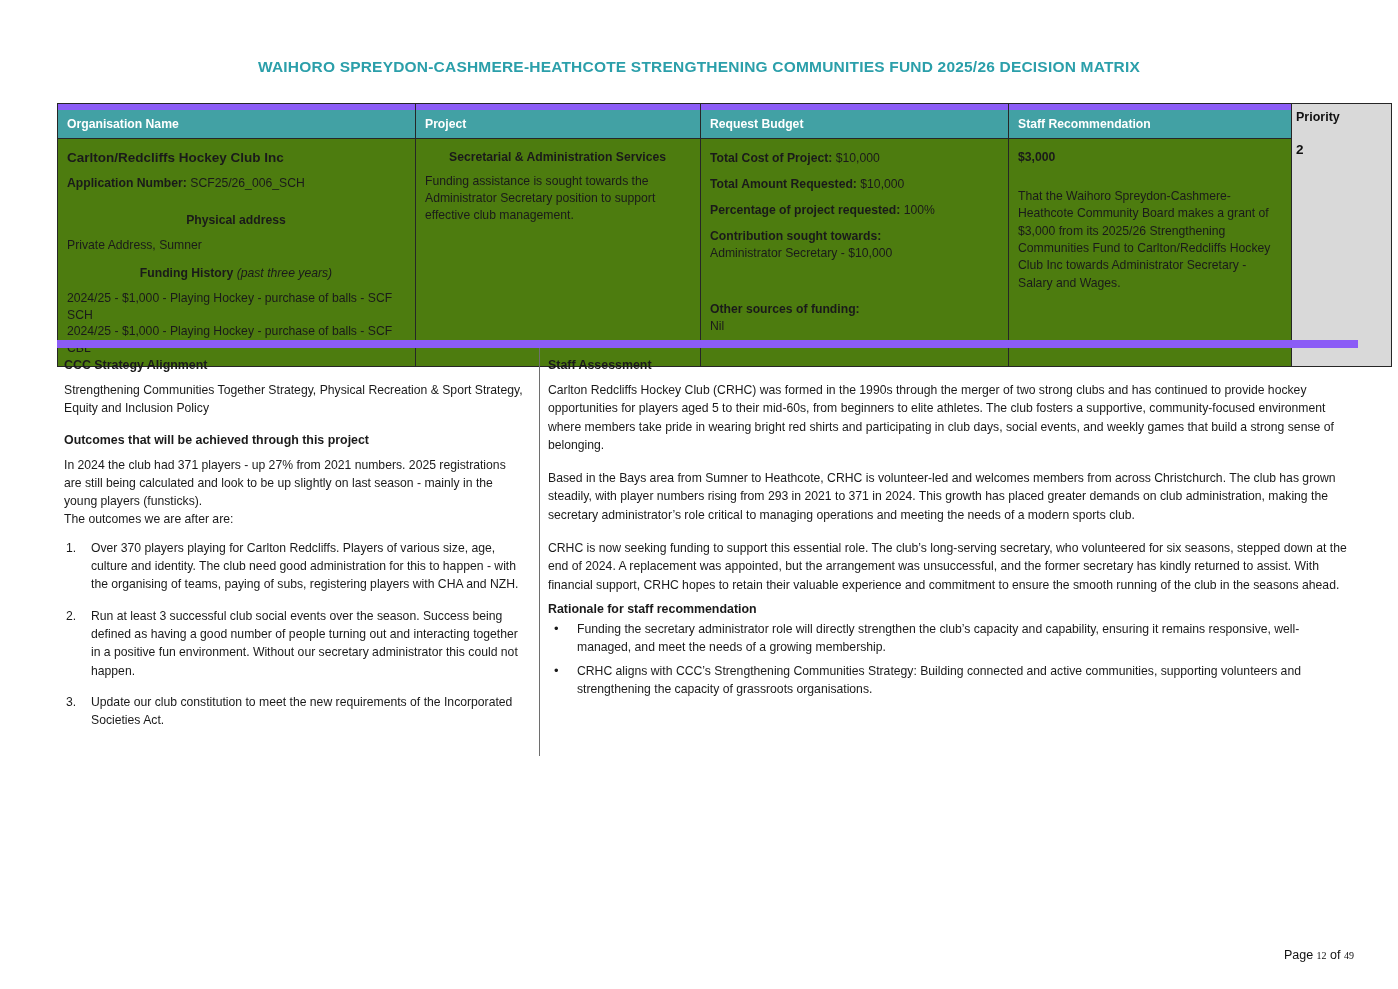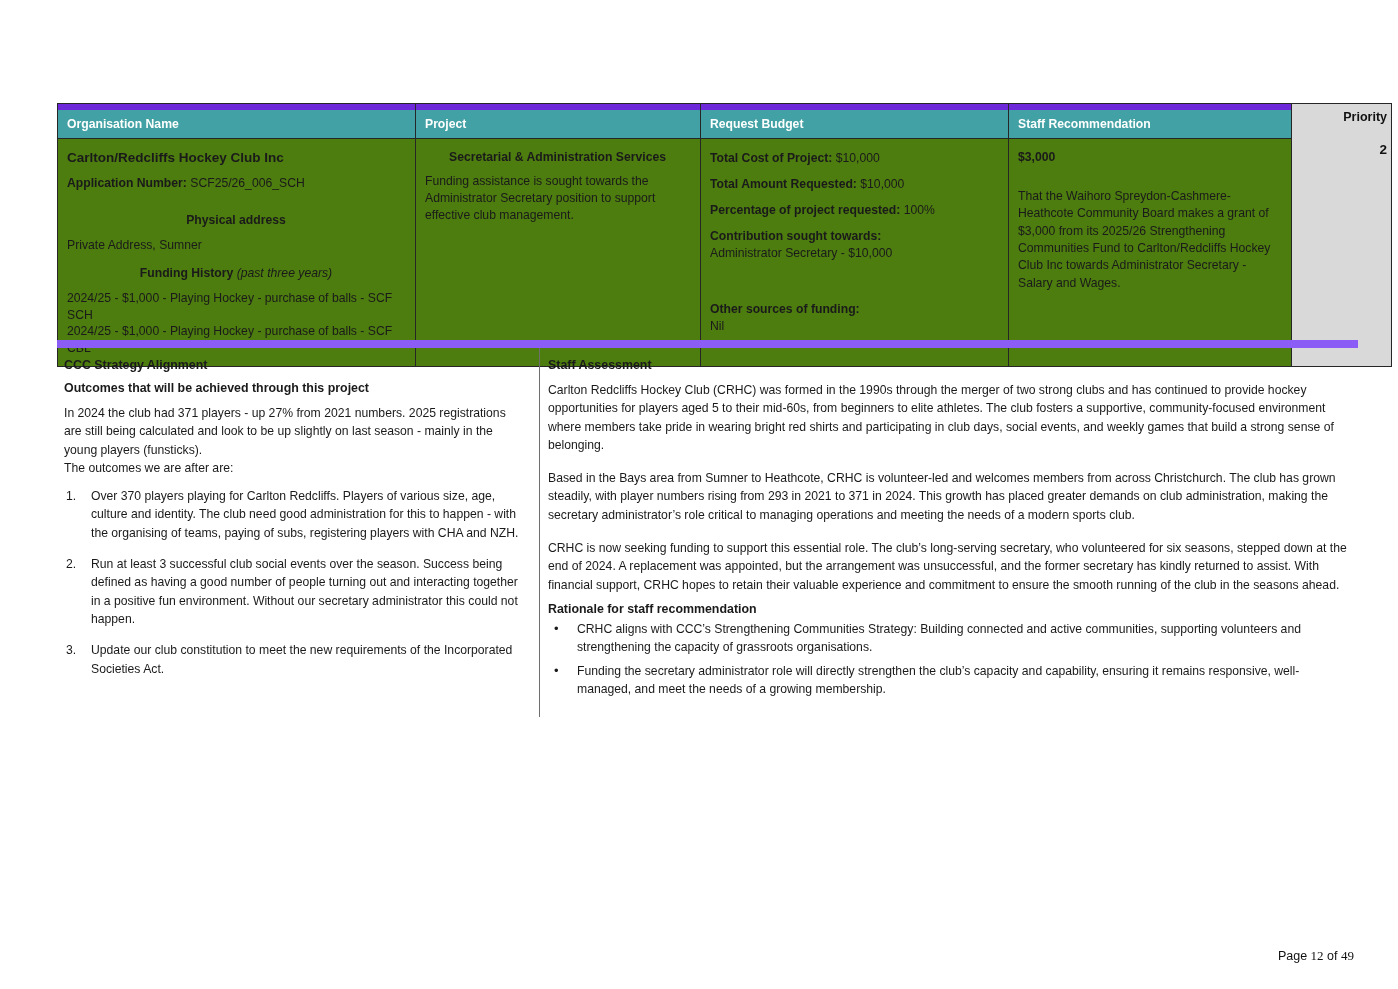--- a/index.html
+++ b/index.html
@@ -27,28 +27,28 @@
     position:absolute; top:103px; left:57px;
     width:1334px;
     border-collapse:collapse;
     table-layout:fixed;
     font-size:12.2px;
   }
   table.matrix col.c1{width:358px;} table.matrix col.c2{width:285px;}
   table.matrix col.c3{width:308px;} table.matrix col.c4{width:283px;}
   table.matrix col.c5{width:100px;}
   table.matrix th, table.matrix td { border:1px solid #262626; }
-  th.hd { background:#6d28d9; padding:0; font-weight:normal; vertical-align:bottom; }
+  th.hd { background:#8b5cf6; padding:0; font-weight:normal; vertical-align:bottom; }
   th.hd .teal {
     background:#42a1a4; color:#ffffff;
     font-weight:bold; font-size:12.2px; text-align:left;
     padding:7px 9px 7px 9px; margin-top:6px;
   }
   th.priority-cell {
-    background:#d9d9d9; vertical-align:top; text-align:right;
+    background:#d9d9d9; vertical-align:top; text-align:left;
     padding:6px 4px; font-weight:bold; color:#111;
   }
   th.priority-cell .p-label { font-size:12.5px; }
   th.priority-cell .p-value { font-size:13.5px; margin-top:18px; }
   td.cell { vertical-align:top; padding:11px 10px 10px 9px; height:181px; background:#4d7c0f; }
 
   .org-name { font-weight:bold; font-size:13.5px; margin-bottom:11px; }
   .line { margin-bottom:3px; line-height:1.3; }
   .mb8 { margin-bottom:9px;text-align:center; } .mb12 { margin-bottom:12px; } .mb20 { margin-bottom:21px; }
   .b { font-weight:bold; }
@@ -99,27 +99,28 @@
   }
   ul.rationale li::before {
     content:"•"; position:absolute; left:6px; top:-1px; font-size:13px;
   }
 
   
   .footer {
     position:absolute; top:948px; right:44px;
     font-size:12.5px; color:#111;
   }
-  .footer .num { font-family:"Liberation Serif", serif; font-size:13px; }
+  .footer .num { font-family:"Liberation Serif", serif; font-size:10px; }
 </style>
 </head>
 <body>
 
 <div class="page">
 
+  <div class="doc-title">WAIHORO SPREYDON-CASHMERE-HEATHCOTE STRENGTHENING COMMUNITIES FUND 2025/26 DECISION MATRIX</div>
 
   <table class="matrix">
     <colgroup>
         <col class="c1">
         <col class="c2">
         <col class="c3">
         <col class="c4">
         <col class="c5">
       </colgroup>
     <tbody>
@@ -184,38 +185,39 @@
         <div class="rec-amount">$3,000</div>
         <div class="rec-text">That the Waihoro Spreydon-Cashmere-Heathcote Community Board makes a grant of $3,000 from its 2025/26 Strengthening Communities Fund to Carlton/Redcliffs Hockey Club Inc towards Administrator Secretary - Salary and Wages.</div>
       </td>
     </tr>
   </tbody>
     </table>
 
   <div class="details">
     <div class="col-left">
       <div class="sec-heading">CCC Strategy Alignment</div>
+      <p class="para-gap">Strengthening Communities Together Strategy, Physical Recreation &amp; Sport Strategy, Equity and Inclusion Policy</p>
       <div class="sec-heading">Outcomes that will be achieved through this project</div>
       <p style="margin-bottom:0;">In 2024 the club had 371 players - up 27% from 2021 numbers. 2025 registrations are still being calculated and look to be up slightly on last season - mainly in the young players (funsticks).</p>
       <p>The outcomes we are after are:</p>
       <ol class="outcomes">
         <li>Over 370 players playing for Carlton Redcliffs. Players of various size, age, culture and identity. The club need good administration for this to happen - with the organising of teams, paying of subs, registering players with CHA and NZH.</li>
         <li>Run at least 3 successful club social events over the season. Success being defined as having a good number of people turning out and interacting together in a positive fun environment. Without our secretary administrator this could not happen.</li>
         <li>Update our club constitution to meet the new requirements of the Incorporated Societies Act.</li>
       </ol>
     </div>
     <div class="col-right">
       <div class="sec-heading">Staff Assessment</div>
       <p class="para-gap">Carlton Redcliffs Hockey Club (CRHC) was formed in the 1990s through the merger of two strong clubs and has continued to provide hockey opportunities for players aged 5 to their mid-60s, from beginners to elite athletes. The club fosters a supportive, community-focused environment where members take pride in wearing bright red shirts and participating in club days, social events, and weekly games that build a strong sense of belonging.</p>
       <p class="para-gap">Based in the Bays area from Sumner to Heathcote, CRHC is volunteer-led and welcomes members from across Christchurch. The club has grown steadily, with player numbers rising from 293 in 2021 to 371 in 2024. This growth has placed greater demands on club administration, making the secretary administrator’s role critical to managing operations and meeting the needs of a modern sports club.</p>
       <p style="margin-bottom:8px;">CRHC is now seeking funding to support this essential role. The club’s long-serving secretary, who volunteered for six seasons, stepped down at the end of 2024. A replacement was appointed, but the arrangement was unsuccessful, and the former secretary has kindly returned to assist. With financial support, CRHC hopes to retain their valuable experience and commitment to ensure the smooth running of the club in the seasons ahead.</p>
       <div class="sec-heading" style="margin-bottom:4px;">Rationale for staff recommendation</div>
       <ul class="rationale">
+        <li>Funding the secretary administrator role will directly strengthen the club’s capacity and capability, ensuring it remains responsive, well-managed, and meet the needs of a growing membership.</li>
         <li>CRHC aligns with CCC’s Strengthening Communities Strategy: Building connected and active communities, supporting volunteers and strengthening the capacity of grassroots organisations.</li>
-        <li>Funding the secretary administrator role will directly strengthen the club’s capacity and capability, ensuring it remains responsive, well-managed, and meet the needs of a growing membership.</li>
       </ul>
     </div>
   </div>
 
   <div class="footer">
     <span>Page</span>
     <span class="num">12</span>
     <span>of</span>
     <span class="num">49</span>
   </div>

